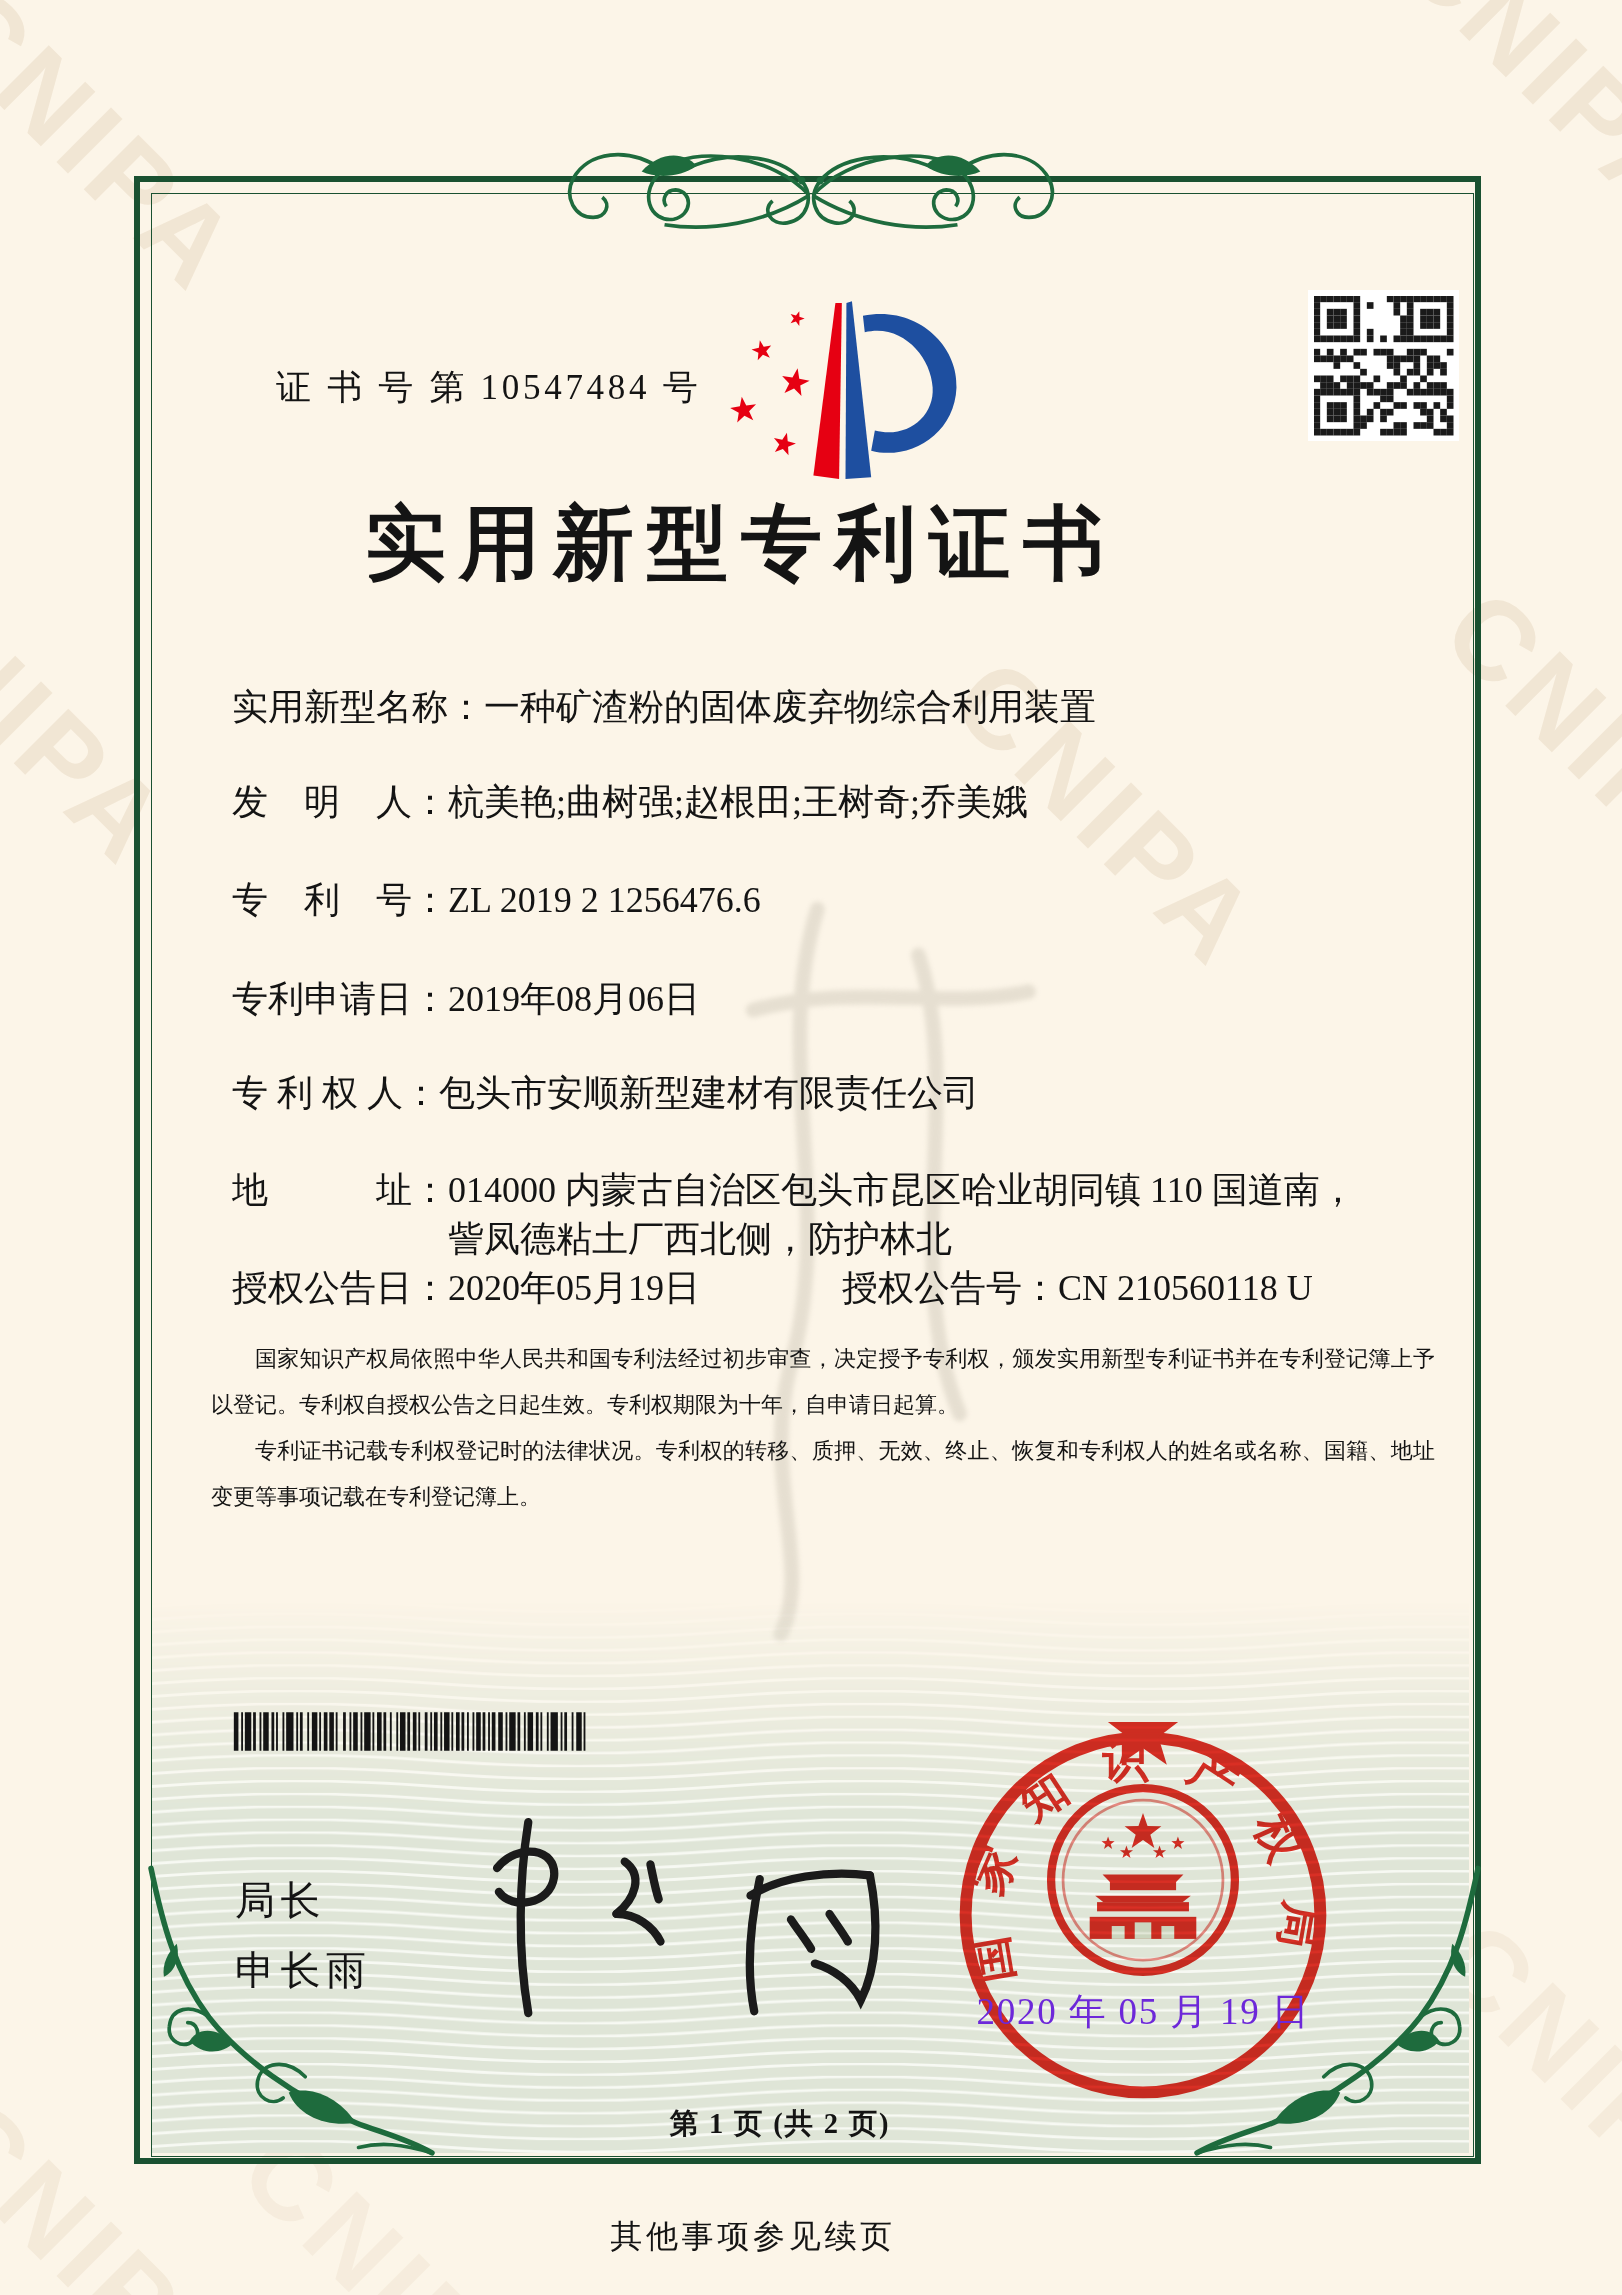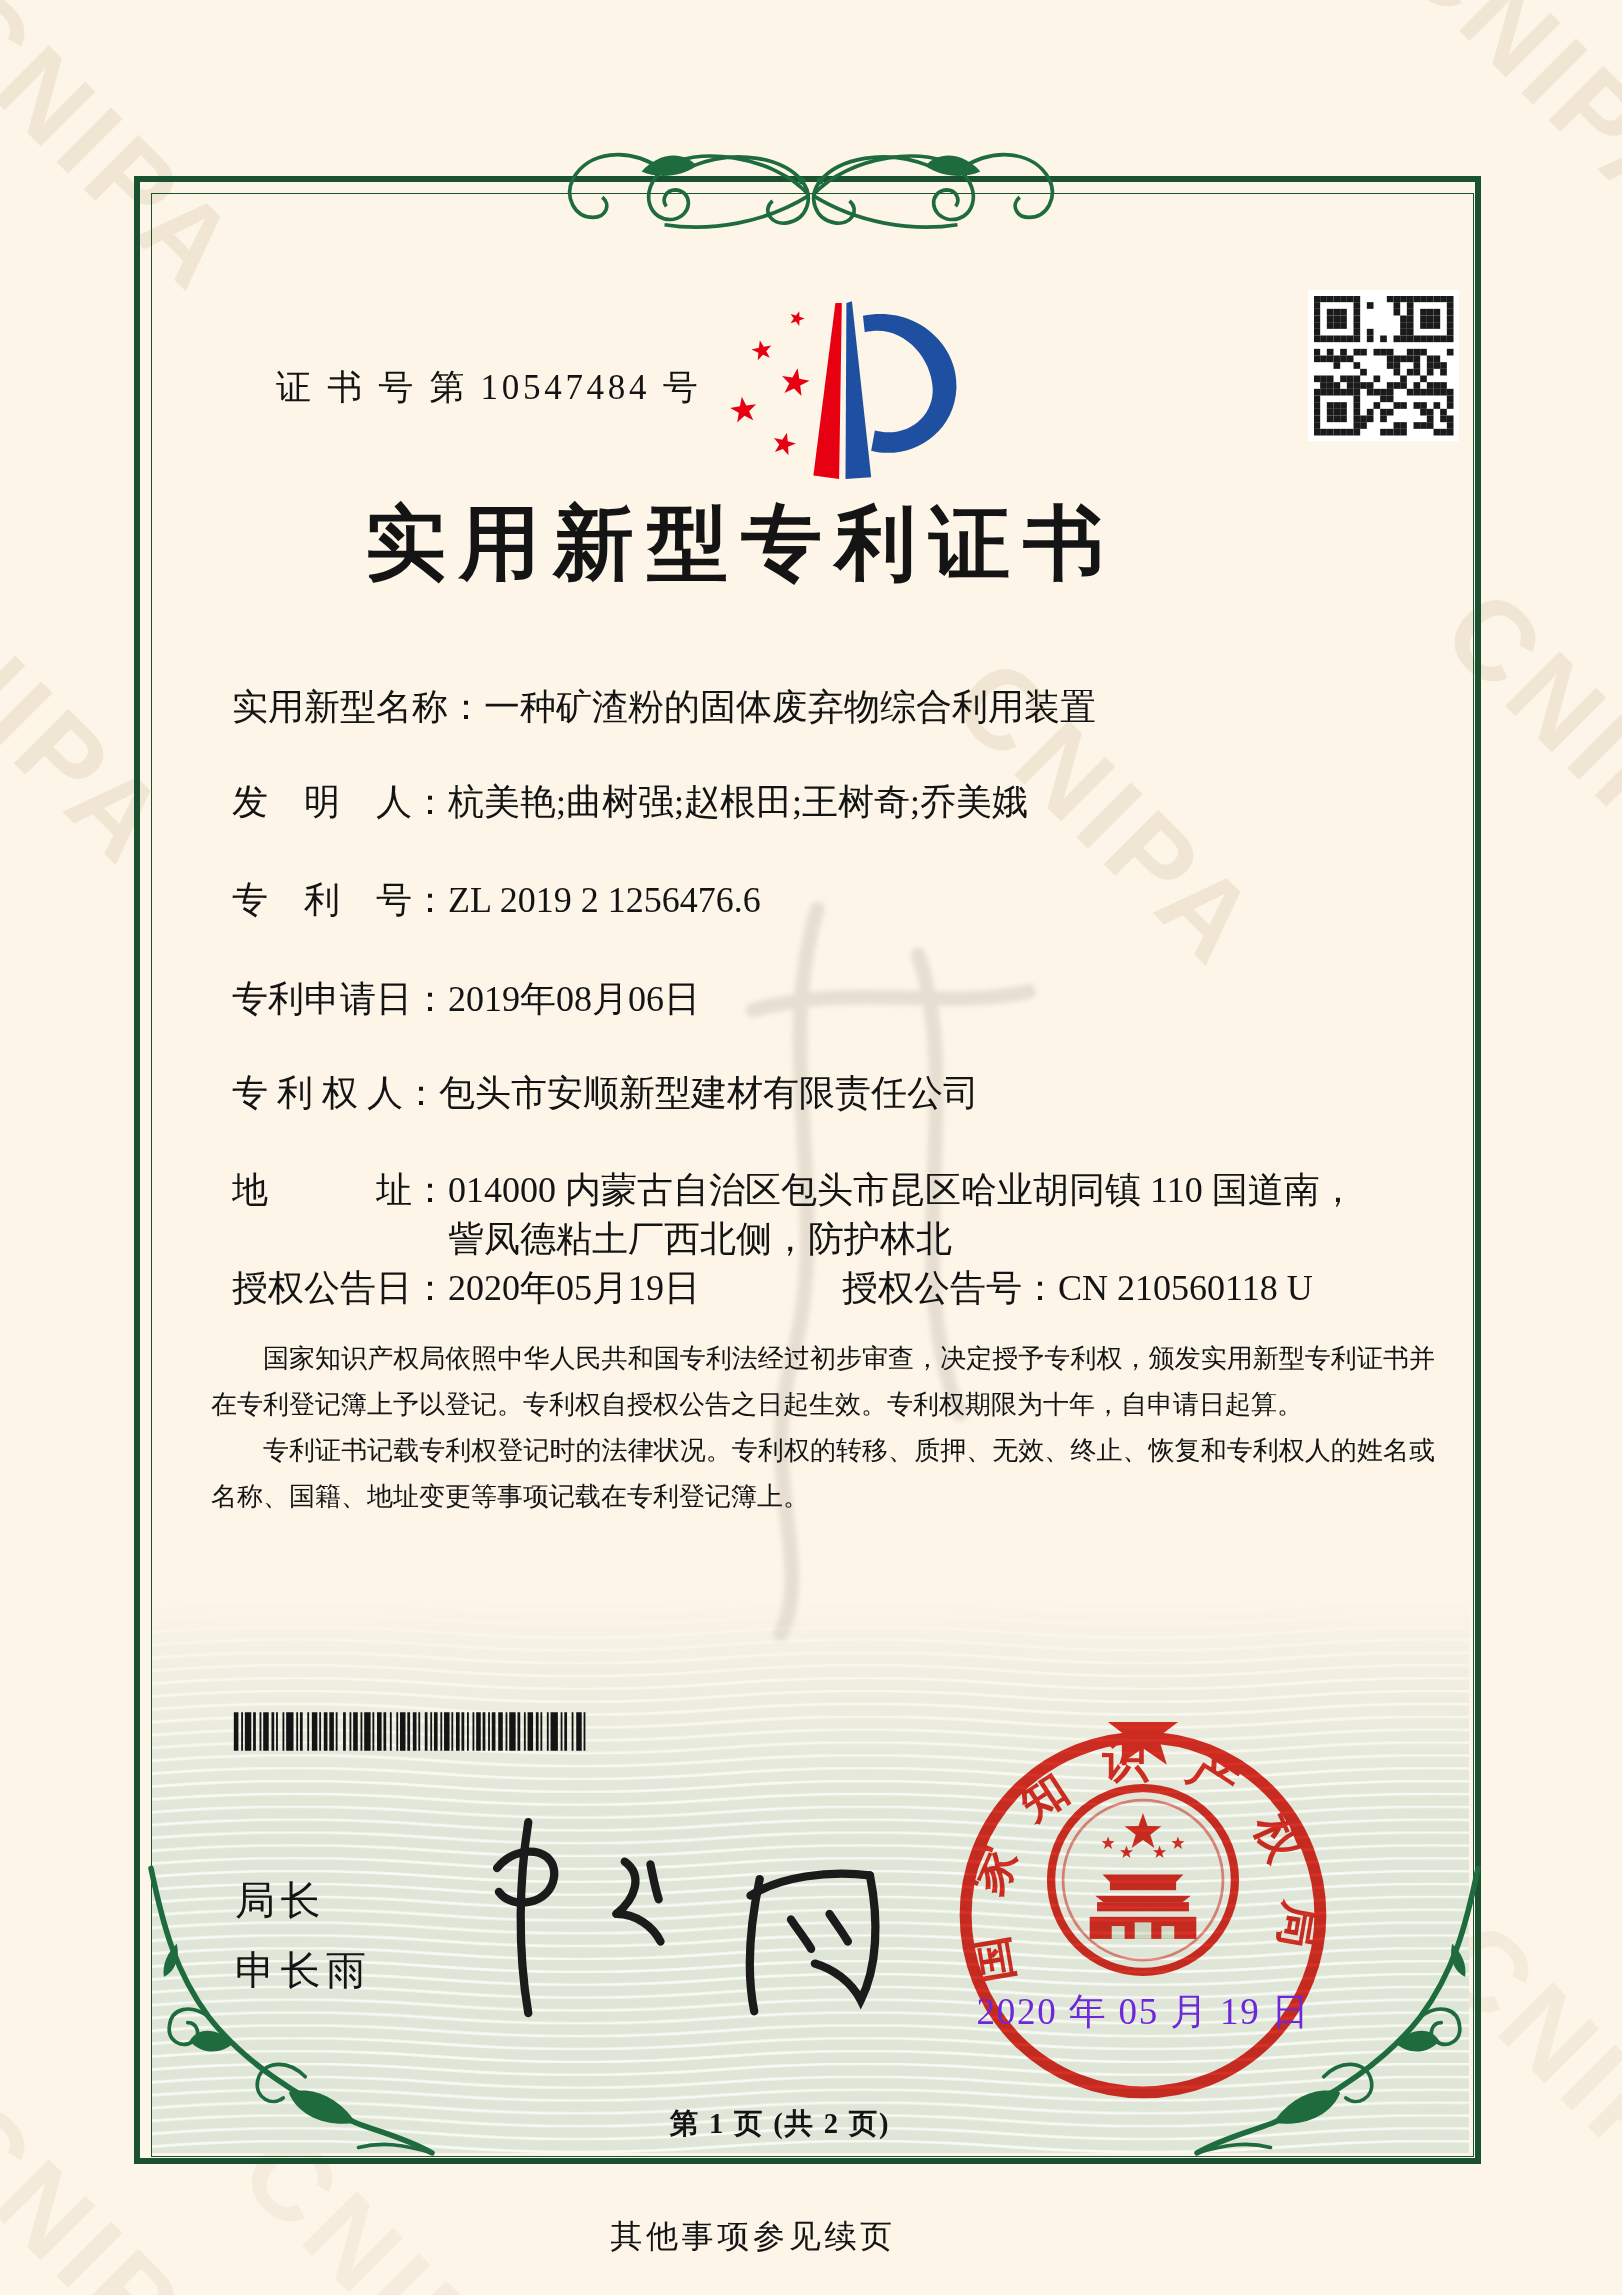--- a/index.html
+++ b/index.html
@@ -16,21 +16,21 @@
       border:1.8px solid #1a5131;z-index:2;pointer-events:none;}
   .band{position:absolute;left:152px;top:1600px;width:1317px;height:553px;z-index:1;}
   .orn{position:absolute;z-index:2;}
   
   .certno{position:absolute;left:241px;top:364px;font-size:35px;letter-spacing:3.7px;z-index:3;margin-left:35px;}
   .title{position:absolute;left:151px;top:490px;width:1180px;text-align:center;
       font-size:81px;font-weight:700;letter-spacing:13px;z-index:3;}
   .row{position:absolute;left:232px;font-size:36px;line-height:48px;white-space:pre;z-index:3;}
   .row .f-label{white-space:pre;}
   .addr{display:inline-block;vertical-align:top;line-height:49px;white-space:pre;}
-  .body-text{position:absolute;left:211px;top:1336px;width:1224px;font-size:26px;
+  .body-text{position:absolute;left:211px;top:1336px;width:1224px;font-size:22px;
       line-height:46px;text-align:justify;z-index:3;}
   .body-text p{margin:0;text-indent:2em;}
   .barcode{position:absolute;left:232px;top:1712px;z-index:3;}
   .signer{position:absolute;left:235px;font-size:40px;font-family:"Liberation Sans","DejaVu Sans",sans-serif;
       font-weight:500;z-index:3;letter-spacing:5.5px;}
   .sig{position:absolute;left:464px;top:1811px;z-index:4;}
   .seal{position:absolute;left:950px;top:1722px;z-index:3;mix-blend-mode:multiply;opacity:.95;}
   .seal-date{position:absolute;left:949px;top:1987px;width:389px;text-align:center;
       font-size:37px;color:#6d28d9;z-index:4;letter-spacing:1.8px;}
   .pageinfo{position:absolute;left:119px;top:2105px;width:1322px;text-align:center;

